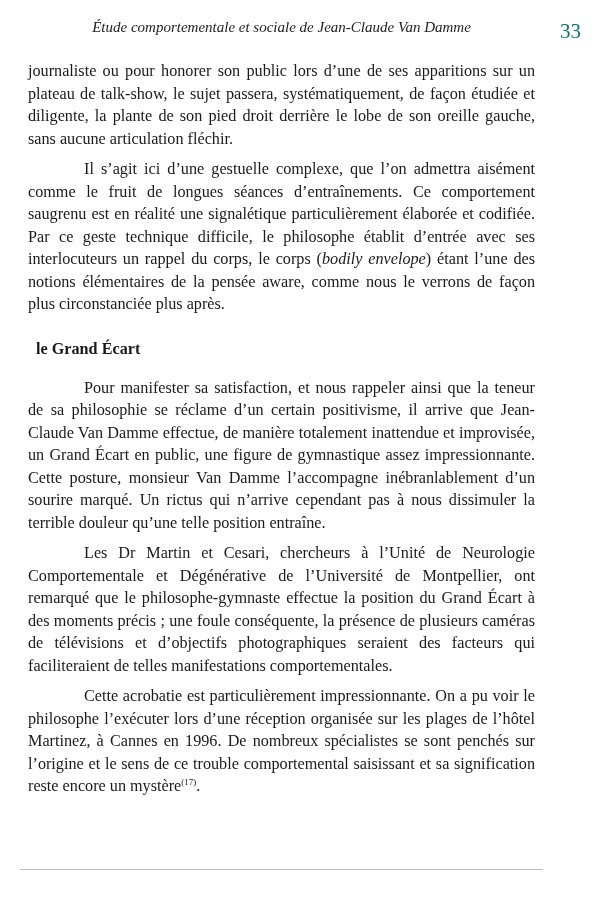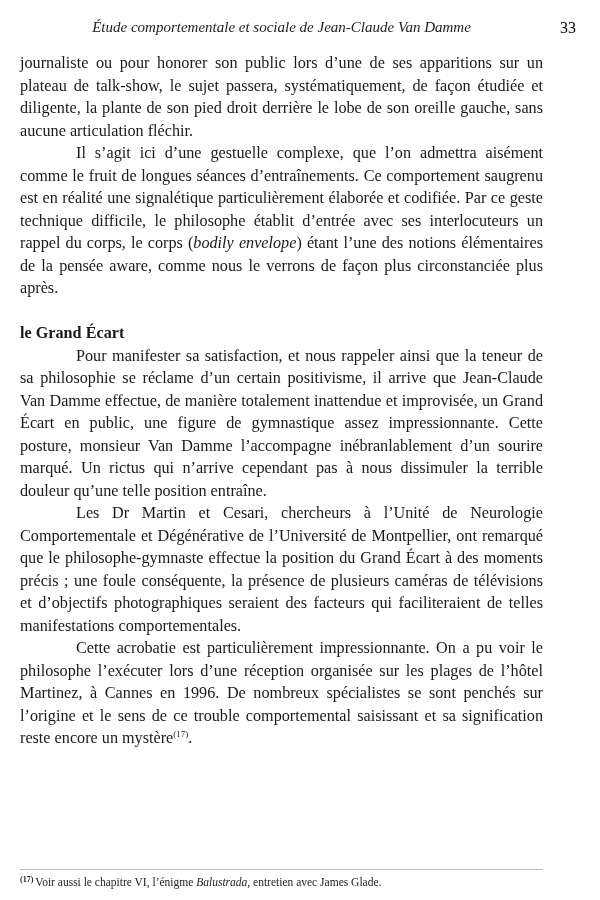--- a/index.html
+++ b/index.html
@@ -29,42 +29,42 @@
       font-family: "Liberation Serif", serif;
       font-style: italic;
       font-size: 15px;
       color: #222;
     }
     .page-number {
       position: absolute;
       top: 19px;
       left: 560px;
       font-family: "Liberation Serif", serif;
-      font-size: 16px;
-      color: #000000;
+      font-size: 21px;
+      color: #0f766e;
     }
     .body-text {
       position: absolute;
       top: 52px;
       left: 20px;
       width: 523px;
       font-family: "Liberation Serif", serif;
       font-size: 16.2px;
       line-height: 22.5px;
       text-align: justify;
       hyphens: none;
     }
     .body-text p {
-      margin: 0;
+      margin: 8px;
     }
     .body-text p.indent {
       text-indent: 56px;
     }
     .body-text h2 {
-      margin: 0;
+      margin: 16px;
       margin-top: 22.5px;
       font-size: 16.2px;
       font-weight: bold;
       line-height: 22.5px;
     }
     .body-text em {
     }
     sup.fnref {
       font-size: 9px;
       vertical-align: 6px;
@@ -114,15 +114,14 @@
     <p class="indent">Pour manifester sa satisfaction, et nous rappeler ainsi que la teneur de sa philosophie se réclame d’un certain positivisme, il arrive que Jean-Claude Van Damme effectue, de manière totalement inattendue et improvisée, un Grand Écart en public, une figure de gymnastique assez impressionnante. Cette posture, monsieur Van Damme l’accompagne inébranlablement d’un sourire marqué. Un rictus qui n’arrive cependant pas à nous dissimuler la terrible douleur qu’une telle position entraîne.</p>
 
     <p class="indent">Les Dr Martin et Cesari, chercheurs à l’Unité de Neurologie Comportementale et Dégénérative de l’Université de Montpellier, ont remarqué que le philosophe-gymnaste effectue la position du Grand Écart à des moments précis ; une foule conséquente, la présence de plusieurs caméras de télévisions et d’objectifs photographiques seraient des facteurs qui faciliteraient de telles manifestations comportementales.</p>
 
 
     <p class="indent"><span>Cette acrobatie est particulièrement impressionnante. On a pu voir le philosophe l’exécuter lors d’une réception organisée sur les plages de l’hôtel Martinez, à Cannes en 1996. De nombreux spécialistes se sont penchés sur l’origine et le sens de ce trouble comportemental saisissant et sa signification reste encore un mystère</span><sup class="fnref">(17)</sup><span>.</span></p>
   </div>
 
   <div class="footnote-rule"></div>
 
-  <div class="footnote"><sup>(17)</sup><span>Voir aussi le chapitre VI, l’énigme </span><em>Balustrada</em><span>, entretien avec James Glade.</span></div>
 
 </div>
 
 </body></html>

